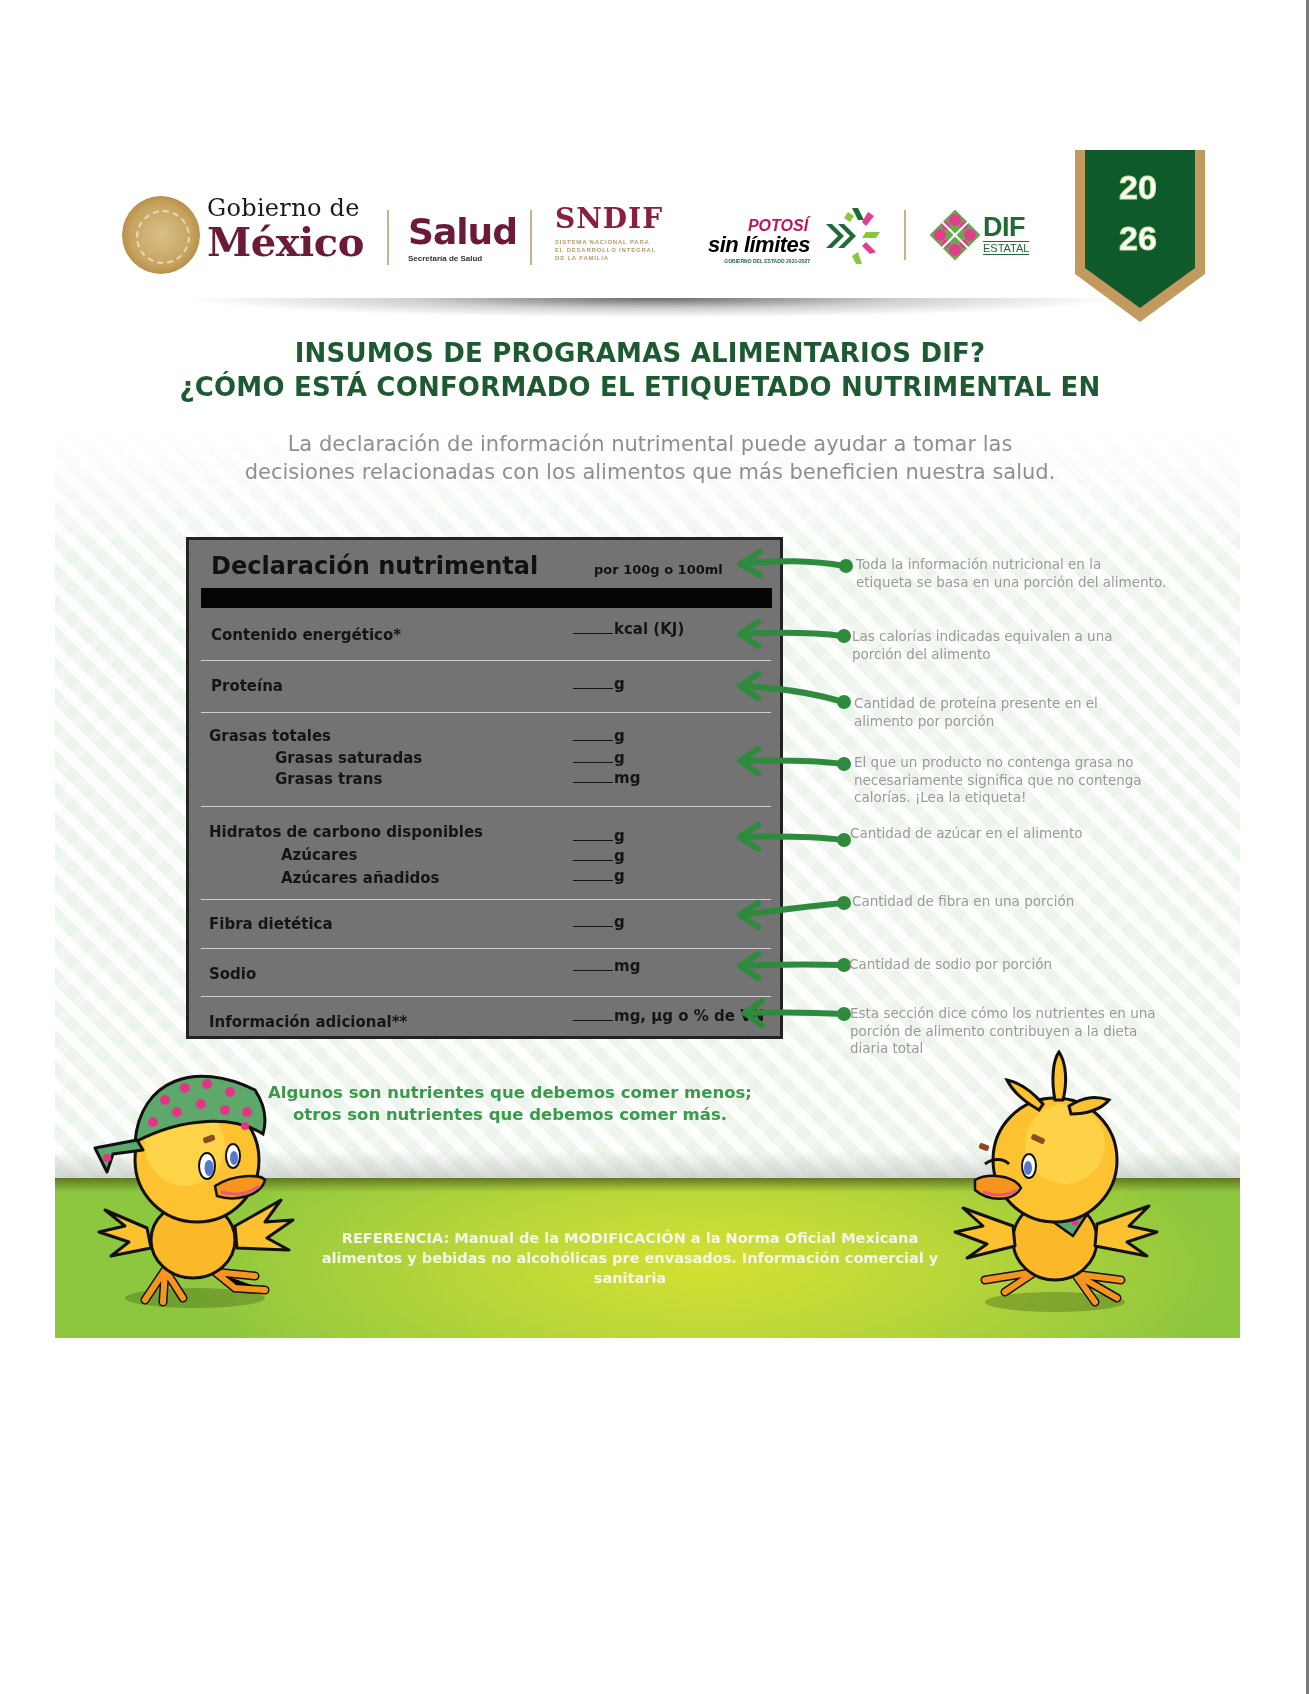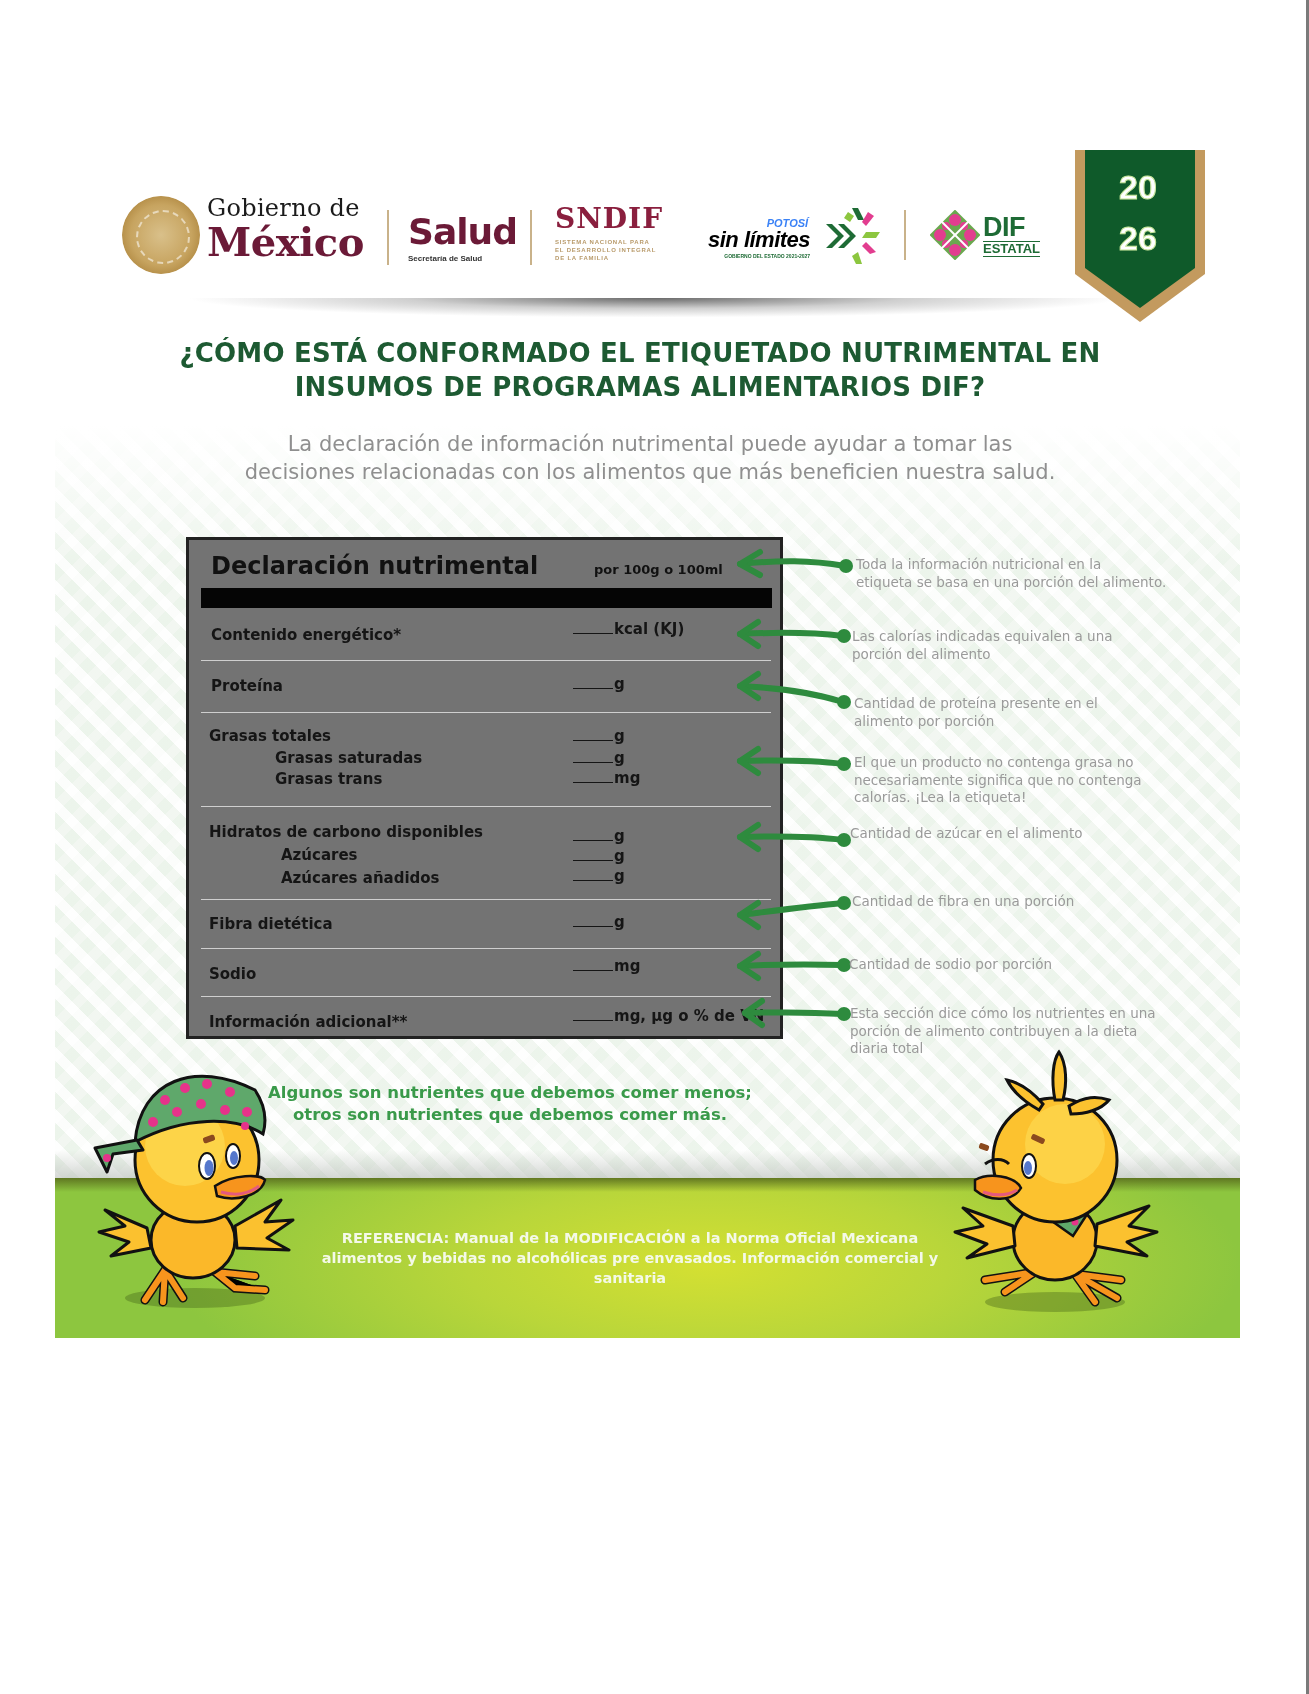--- a/index.html
+++ b/index.html
@@ -17,28 +17,28 @@
   .gob-line1 { font-family: "DejaVu Serif", serif; font-size: 24px; color: #1b1b1b; letter-spacing: 0.3px; }
   .gob-line2 { font-family: "DejaVu Serif", serif; font-size: 40px; font-weight: bold; color: #6b1a37; margin-top: 2px; letter-spacing: -0.5px; }
   .vsep { position: absolute; width: 2px; background: #c9b28a; }
   .salud { position: absolute; left: 408px; top: 214px; }
   .salud-title { font-family: "DejaVu Sans", sans-serif; font-weight: bold; font-size: 36px; color: #6b1a37; letter-spacing: -1px; line-height: 1; }
   .salud-sub { font-size: 8px; font-weight: bold; color: #333; margin-top: 4px; }
   .sndif { position: absolute; left: 555px; top: 205px; }
   .sndif-title { font-family: "DejaVu Serif", serif; font-weight: bold; font-size: 28px; color: #8a1f3e; letter-spacing: 1px; line-height: 1; }
   .sndif-sub { font-size: 6px; font-weight: bold; color: #b89a6a; line-height: 1.3; margin-top: 6px; letter-spacing: 0.8px; }
   .potosi { position: absolute; left: 708px; top: 218px; text-align: right; }
-  .potosi-top { font-size: 11px; font-weight: bold; color: #3b82f6; line-height: 1; margin-right: 2px; font-style: italic; }
+  .potosi-top { font-size: 16px; font-weight: bold; color: #be185d; line-height: 1; margin-right: 2px; font-style: italic; }
   .potosi-main { font-size: 22px; font-weight: bold; font-style: italic; color: #000000; line-height: 1; letter-spacing: -0.5px; }
   .potosi-sub { font-size: 5px; color: #1e6b35; font-weight: bold; margin-top: 2px; }
   .potosi-mark { position: absolute; left: 822px; top: 206px; width: 60px; height: 60px; }
   .dif-mark { position: absolute; left: 930px; top: 210px; width: 50px; height: 50px; }
   .dif-text { position: absolute; left: 983px; top: 214px; }
   .dif-title { font-size: 27px; font-weight: 900; color: #1e6b35; line-height: 1; letter-spacing: -0.5px; }
-  .dif-sub { font-size: 13px; font-weight: bold; color: #1e6b35; border-top: 1px solid #1e6b35; border-bottom: 1px solid #1e6b35; line-height: 1.1; }
+  .dif-sub { font-size: 11px; font-weight: normal; color: #1e6b35; border-top: 1px solid #1e6b35; border-bottom: 1px solid #1e6b35; line-height: 1.1; }
 
   .banner { position: absolute; left: 1075px; top: 150px; width: 130px; height: 172px; }
   .banner-text { position: absolute; left: 1075px; width: 126px; text-align: center; font-size: 34px; font-weight: 900;
     color: #ffffff; -webkit-text-stroke: 1px #c7e59a; font-family: "Liberation Sans", sans-serif; }
 
   .header-shadow { position: absolute; left: 90px; top: 298px; width: 1130px; height: 26px;
     background: radial-gradient(ellipse 55% 100% at 50% 0%, rgba(80,80,80,0.85) 0%, rgba(150,150,150,0.45) 40%, rgba(255,255,255,0) 75%); }
 
   
   .pattern-bg { position: absolute; left: 55px; top: 425px; width: 1185px; height: 760px;
@@ -153,22 +153,22 @@
   <div class="banner-text" style="top:168px;">20</div>
   <div class="banner-text" style="top:219px;">26</div>
 
   <div class="header-shadow"></div>
 </div>
 
 <div class="pattern-bg"></div>
 <div class="pattern-fade-top"></div>
 
 <div class="main-title">
+  <div>INSUMOS DE PROGRAMAS ALIMENTARIOS DIF?</div>
   <div>¿CÓMO ESTÁ CONFORMADO EL ETIQUETADO NUTRIMENTAL EN</div>
-  <div>INSUMOS DE PROGRAMAS ALIMENTARIOS DIF?</div>
 </div>
 <div class="subtitle">
   <div>La declaración de información nutrimental puede ayudar a tomar las</div>
   <div>decisiones relacionadas con los alimentos que más beneficien nuestra salud.</div>
 </div>
 
 <div class="label-box">
   <div class="label-head">Declaración nutrimental</div>
   <div class="label-per">por 100g o 100ml</div>
   <div class="label-bar"></div>

